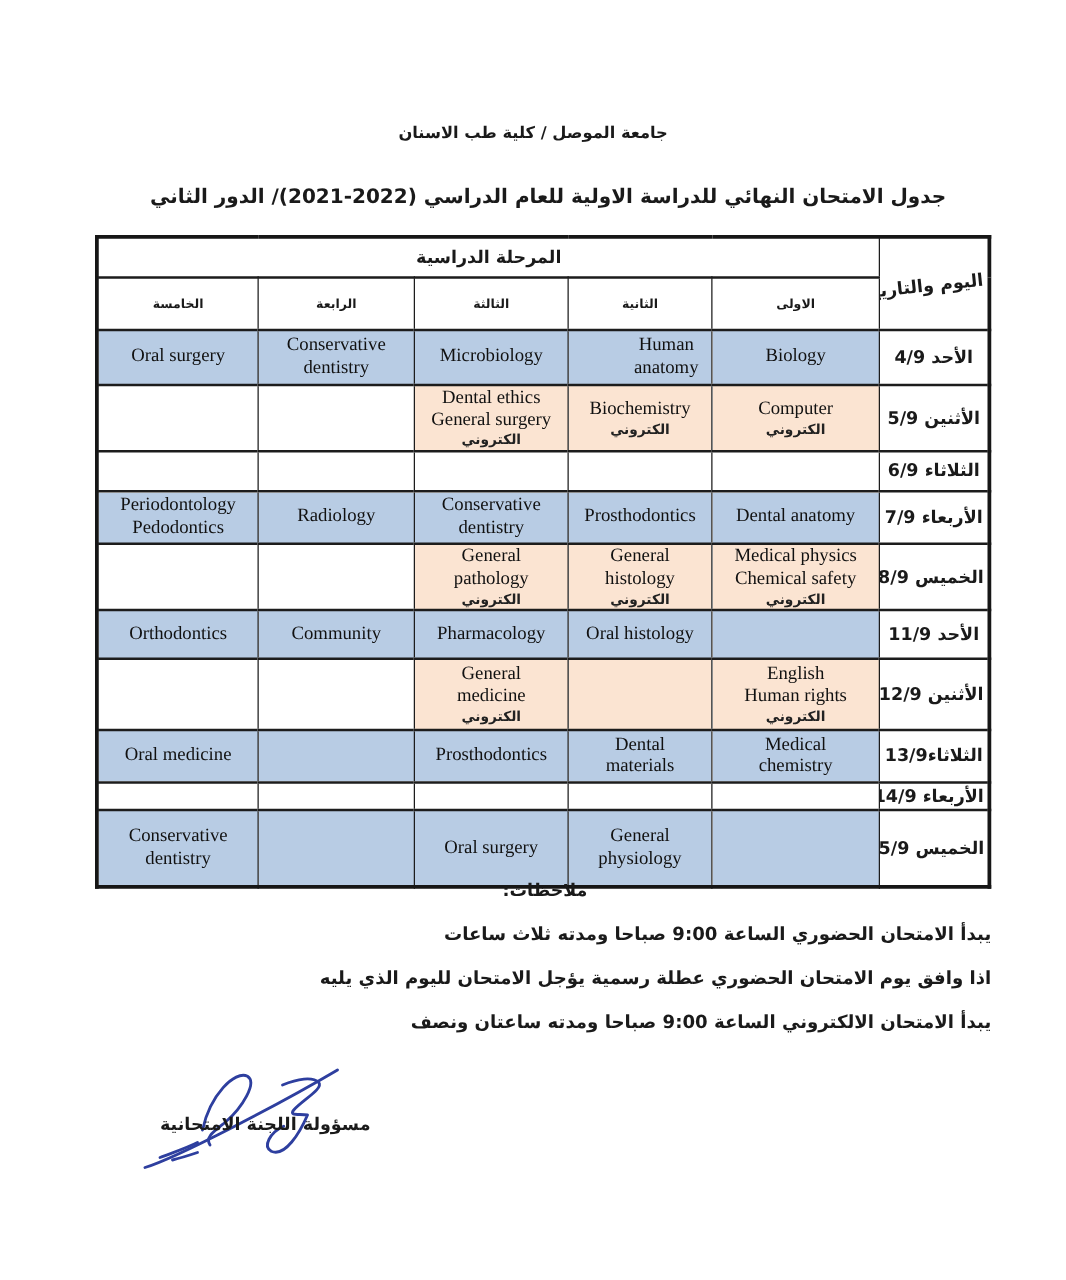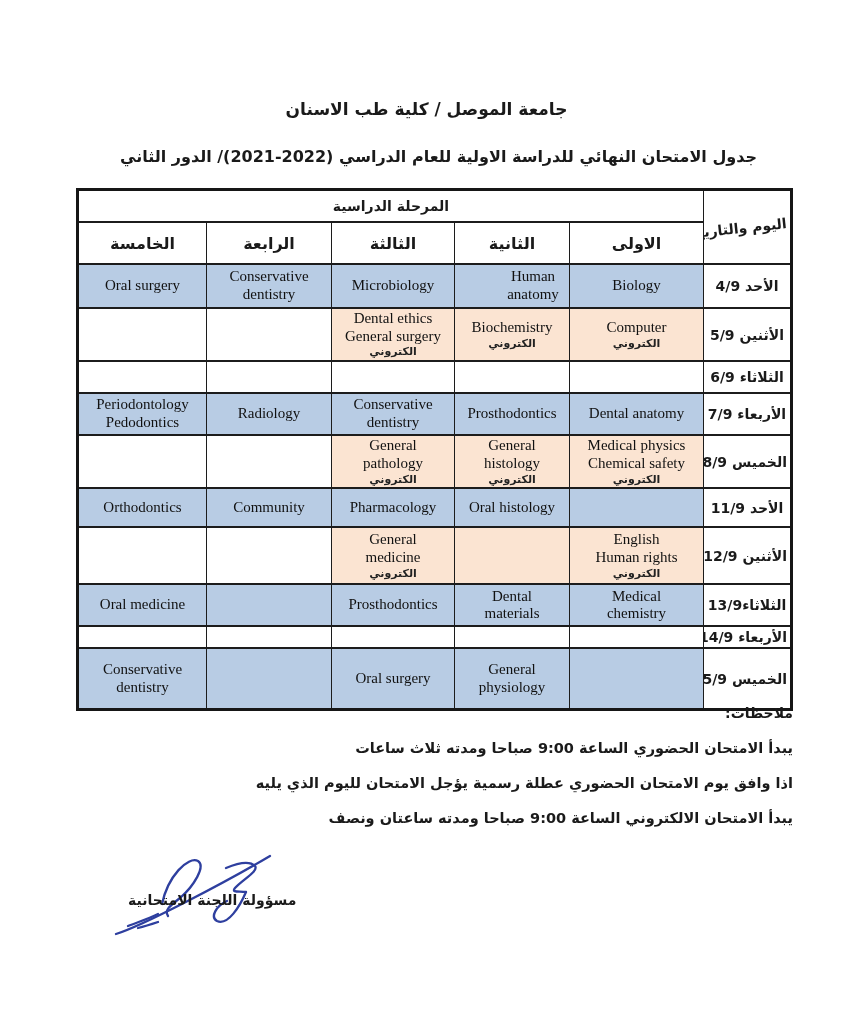--- a/index.html
+++ b/index.html
@@ -3,21 +3,21 @@
 <meta charset="utf-8">
 <style>
   html,body{margin:0;padding:0;}
   body{
     width:853px;height:1024px;position:relative;background:#ffffff;
     font-family:"DejaVu Sans",sans-serif;color:#1a1a1a;overflow:hidden;
     direction:rtl;
   }
   .doc-title{
     position:absolute;top:99px;left:0;width:100%;text-align:center;
-    font-size:17px;font-weight:bold;letter-spacing:.2px;
+    font-size:13px;font-weight:bold;letter-spacing:.2px;
   }
   .doc-subtitle{
     position:absolute;top:147px;left:12px;width:100%;text-align:center;
     font-size:16px;font-weight:bold;
   }
   table.schedule{
     position:absolute;top:188px;right:60px;left:auto;
     border-collapse:collapse;table-layout:fixed;width:714px;
     border:3px solid #161616;
     background:#fff;
@@ -26,40 +26,40 @@
     border:1px solid #1c1c1c;border-top-width:2px;border-bottom-width:2px;
     padding:2px 3px;text-align:center;vertical-align:middle;
     overflow:hidden;
   }
   .stage-header{font-size:14px;font-weight:bold;height:26px;background:#fff;}
   .day-header{width:88px;background:#fff;}
   .day-header .tilt{
     display:inline-block;transform:rotate(-6deg);
     font-size:14px;font-weight:bold;white-space:nowrap;
   }
-  .stage-cell{font-size:16px;font-weight:bold;height:36px;background:#fff;}
+  .stage-cell{font-size:10px;font-weight:bold;height:36px;background:#fff;}
   td.day-cell{
     font-size:14px;font-weight:bold;background:#fff;white-space:nowrap;
     font-family:"DejaVu Sans",sans-serif;
     margin-left:13px;
   }
   td.subject-cell{padding:1px 2px;}
   .subject{
     display:block;white-space:pre-line;line-height:1.18;
     font-family:"Liberation Serif","DejaVu Serif",serif;
     font-size:15px;color:#111;
   }
   .cell-note{
     display:block;font-size:11px;font-weight:bold;line-height:1.25;
     font-family:"DejaVu Sans",sans-serif;color:#222;
   }
   .notes-block{
     position:absolute;top:705px;right:60px;width:714px;text-align:right;
   }
-  .notes-heading{font-size:14px;font-weight:bold;}
+  .notes-heading{font-size:14px;font-weight:bold;text-align:center;}
   .note-line{
     font-size:14.5px;font-weight:bold;margin-top:19px;padding-left:0;
     padding-right:0;margin-right:0;margin-left:22px;
   }
   .notes-block .note-line{margin-left:0;padding-left:22px;}
   .note-line{padding-left:22px;}
   .signature-wrap{position:absolute;top:846px;left:108px;width:180px;height:100px;}
   .signature-label{
     position:absolute;top:892px;left:128px;font-size:14px;font-weight:bold;
     white-space:nowrap;

